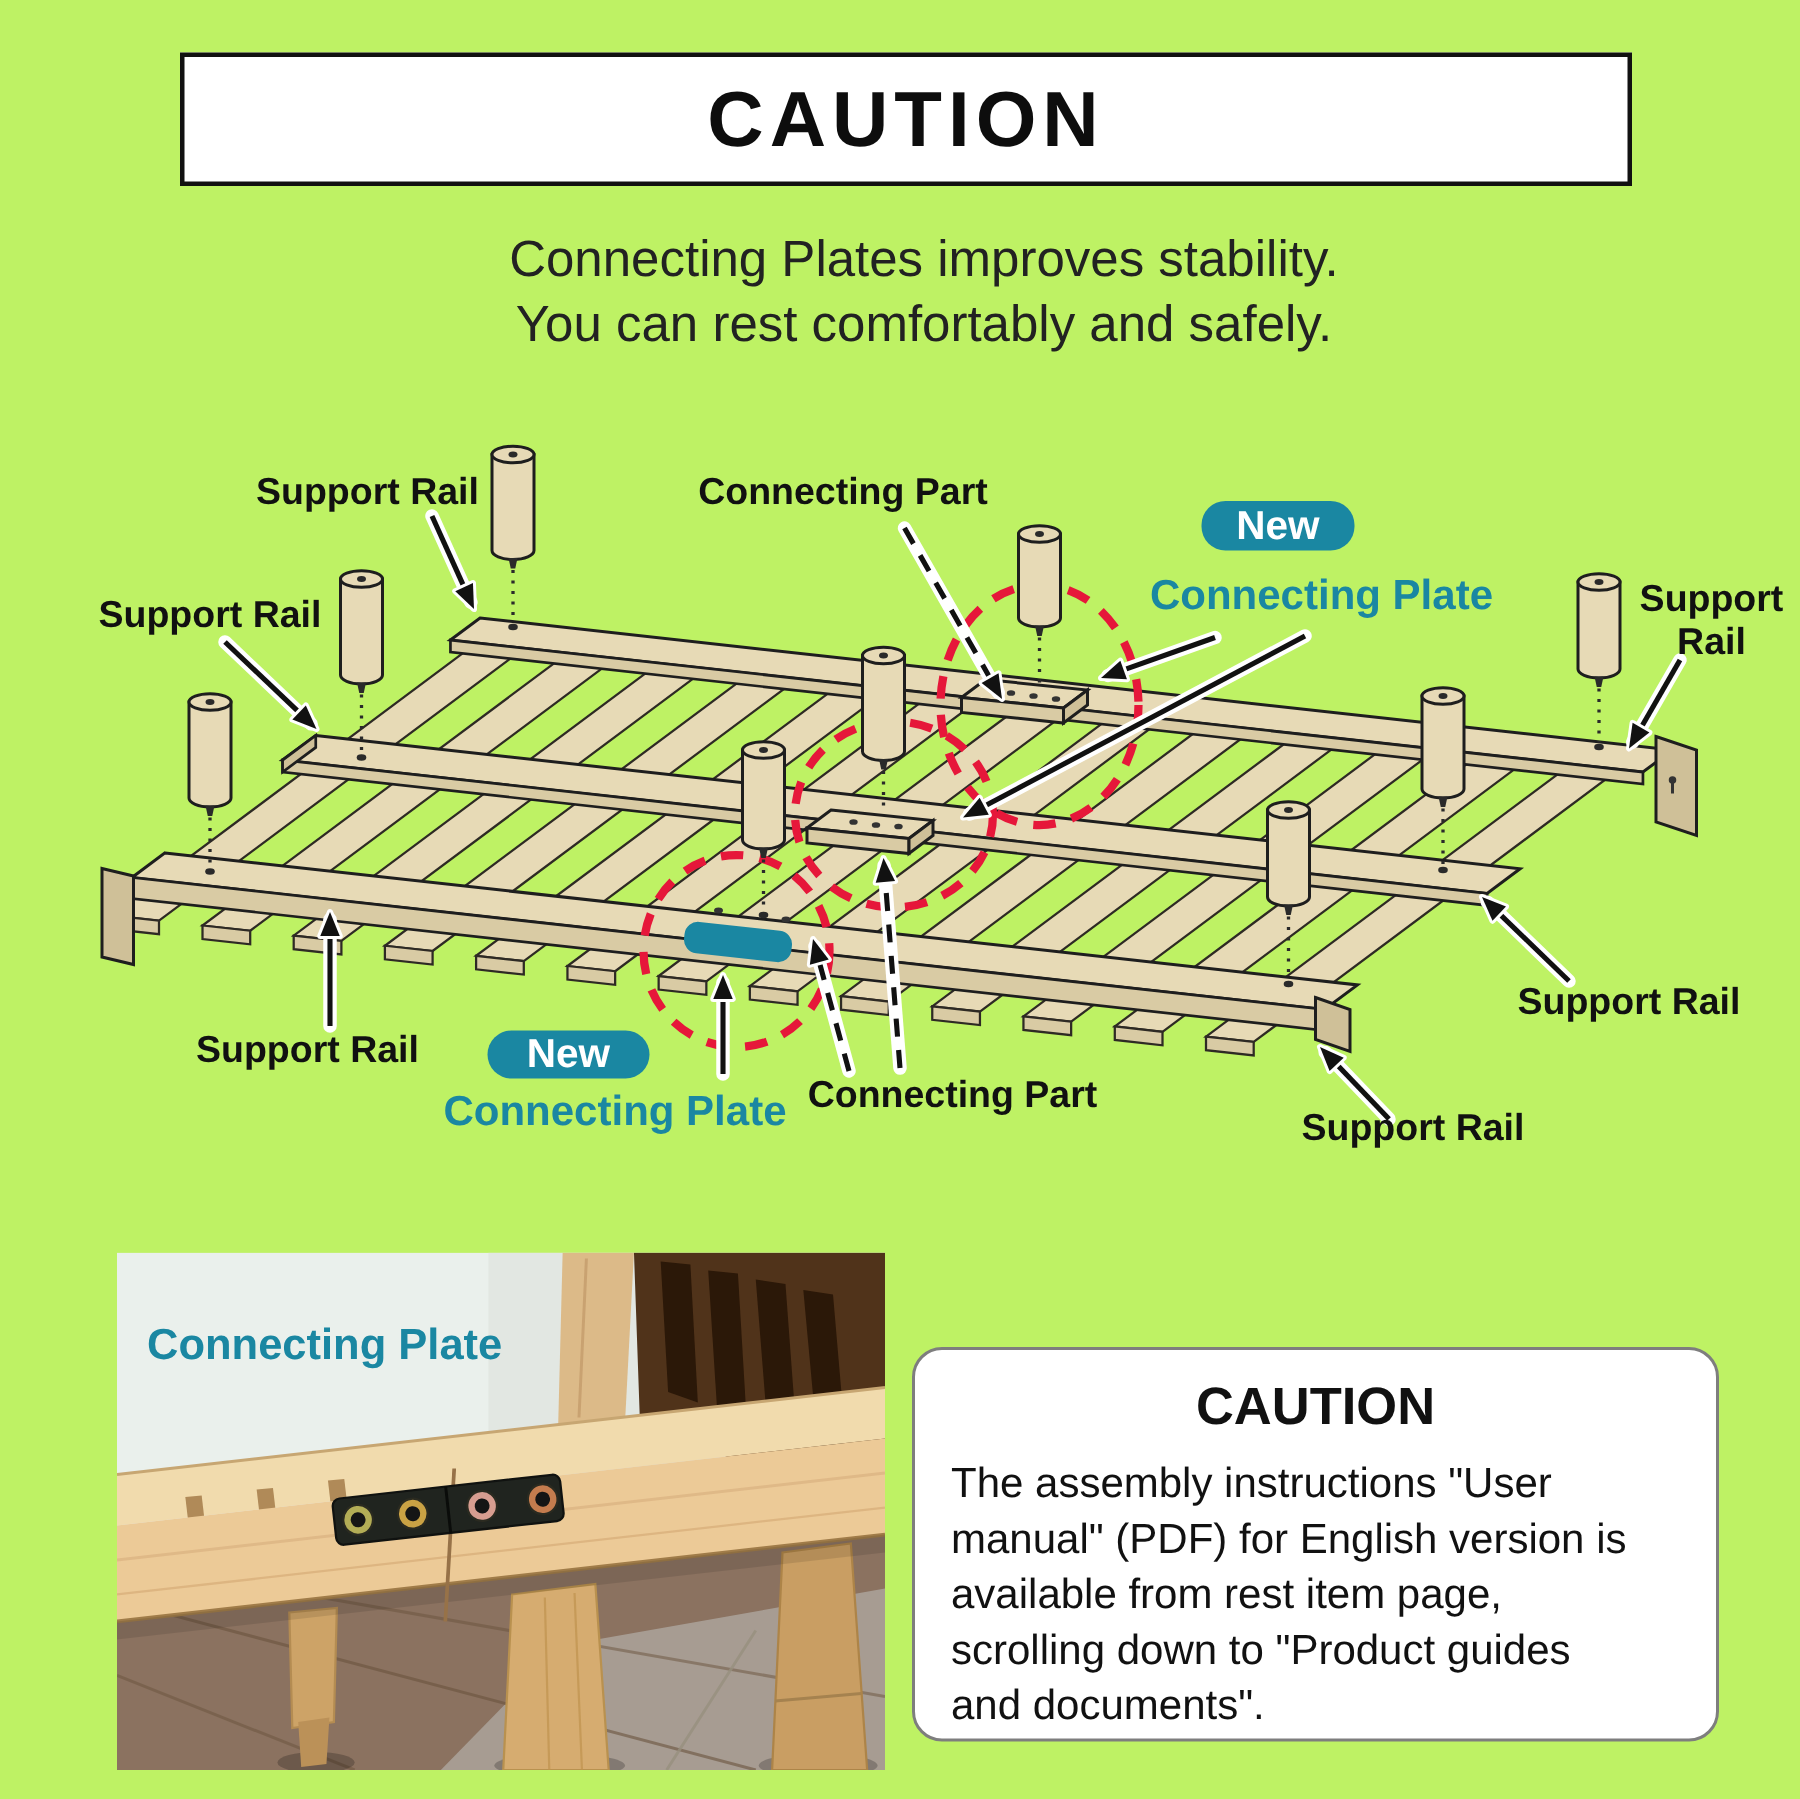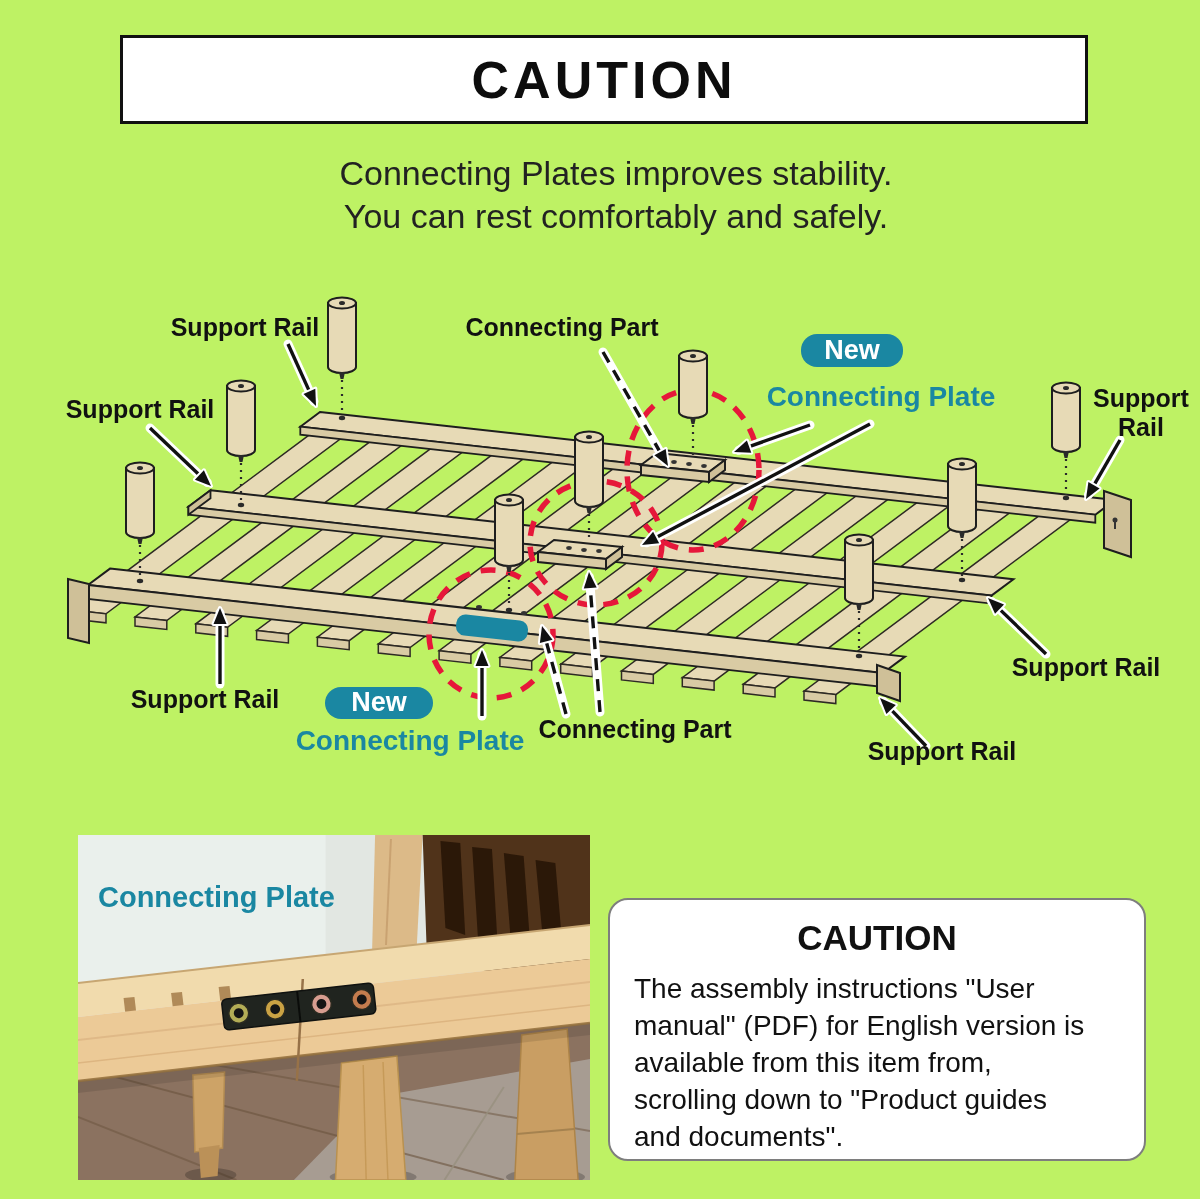--- a/index.html
+++ b/index.html
@@ -279,17 +279,17 @@
         <circle cx="287" cy="171.5" r="5" fill="#151515"></circle>
       </g>
     </svg>
     <span class="photo-caption">Connecting Plate</span>
   </div>
 
   <div class="caution-box">
     <div class="cb-title">CAUTION</div>
     <div class="cb-line">The assembly instructions "User</div>
     <div class="cb-line">manual" (PDF) for English version is</div>
-    <div class="cb-line">available from this item from,</div>
+    <div class="cb-line">available from rest item page,</div>
     <div class="cb-line">scrolling down to "Product guides</div>
     <div class="cb-line">and documents".</div>
   </div>
 </div>
 
 </body></html>

